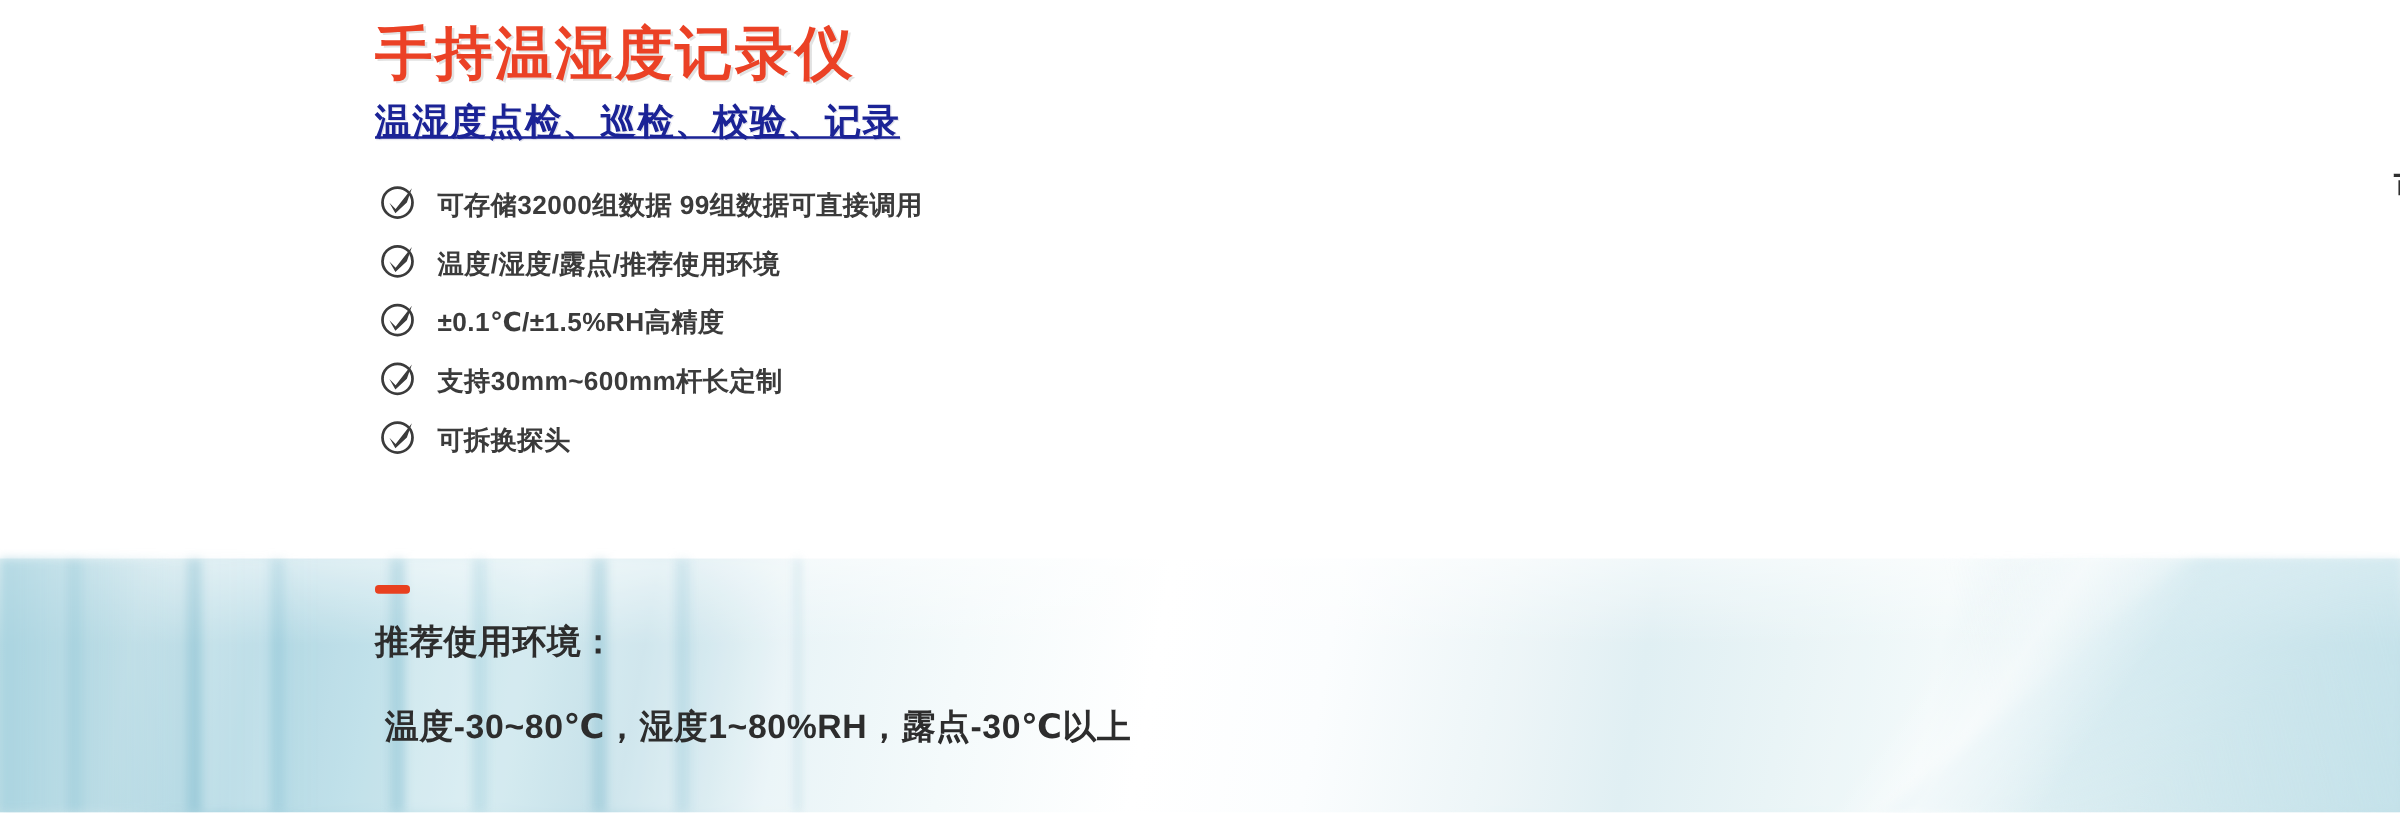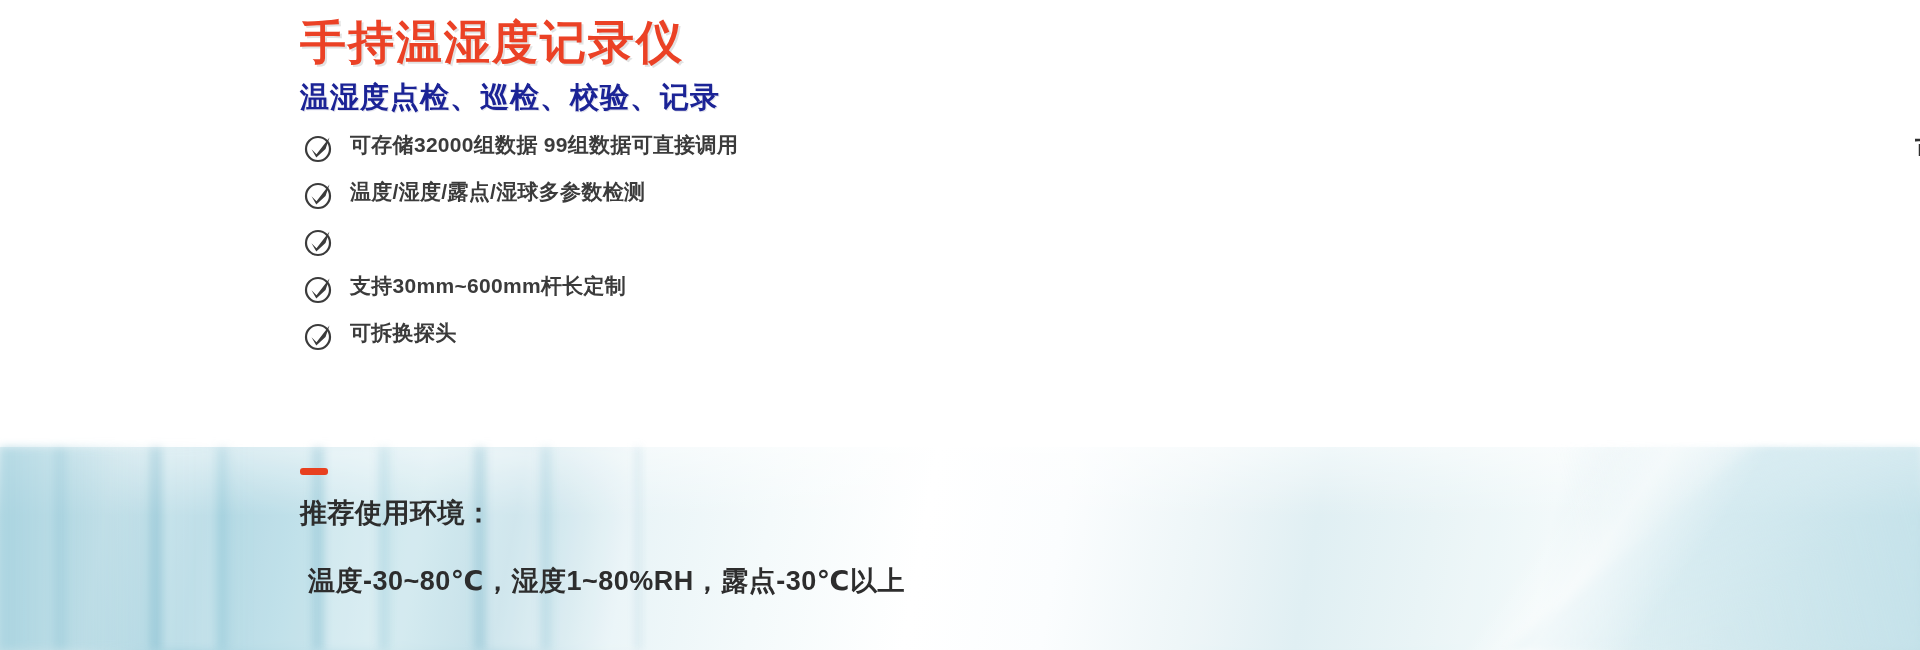--- a/index.html
+++ b/index.html
@@ -66,25 +66,26 @@
     color: #eb4125;
     text-shadow: 2px 2px 0 rgba(150,150,150,0.28);
     white-space: nowrap;
   }
   .subtitle {
     position: absolute; left: 300px; top: 78px;
     font-size: 29px; font-weight: 700; letter-spacing: 1px;
     color: #1b2396;
     text-shadow: 1px 1px 0 rgba(160,160,190,0.30);
     white-space: nowrap;
+    text-decoration: underline;
   }
 
   .features { position: absolute; left: 302px; top: 131px; }
   .feature-row {
-    display: flex; align-items: flex-start;
+    display: flex; align-items: flex-end;
     height: 47px;
   }
   .check-icon { width: 34px; height: 34px; flex: 0 0 34px; margin-right: 14px; }
   .feature-text {
     font-size: 21px; font-weight: 700; color: #3b3b3b;
     white-space: nowrap; letter-spacing: 0.3px;
   }
 
   
   .env-note { position: absolute; left: 300px; top: 468px; }
@@ -133,30 +134,31 @@
         <span class="feature-text">可存储32000组数据  99组数据可直接调用</span>
       </div>
 
       <div class="feature-row">
         <span class="check-icon">
           <svg viewBox="0 0 34 34" width="34" height="34">
             <circle cx="16" cy="18" r="12" fill="none" stroke="#3b3b3b" stroke-width="2.2"></circle>
             <path d="M9.5 18.2 L14.5 23.2 L27.5 6.5 L23.5 18.0 L14.3 26.5 Z" fill="#3b3b3b"></path>
           </svg>
         </span>
-        <span class="feature-text">温度/湿度/露点/湿球多参数检测</span>
+        <span class="feature-text">温度/湿度/露点/推荐使用环境</span>
       </div>
 
       <div class="feature-row">
         <span class="check-icon">
           <svg viewBox="0 0 34 34" width="34" height="34">
             <circle cx="16" cy="18" r="12" fill="none" stroke="#3b3b3b" stroke-width="2.2"></circle>
             <path d="M9.5 18.2 L14.5 23.2 L27.5 6.5 L23.5 18.0 L14.3 26.5 Z" fill="#3b3b3b"></path>
           </svg>
         </span>
+        <span class="feature-text">±0.1℃/±1.5%RH高精度</span>
       </div>
 
       <div class="feature-row">
         <span class="check-icon">
           <svg viewBox="0 0 34 34" width="34" height="34">
             <circle cx="16" cy="18" r="12" fill="none" stroke="#3b3b3b" stroke-width="2.2"></circle>
             <path d="M9.5 18.2 L14.5 23.2 L27.5 6.5 L23.5 18.0 L14.3 26.5 Z" fill="#3b3b3b"></path>
           </svg>
         </span>
         <span class="feature-text">支持30mm~600mm杆长定制</span>

